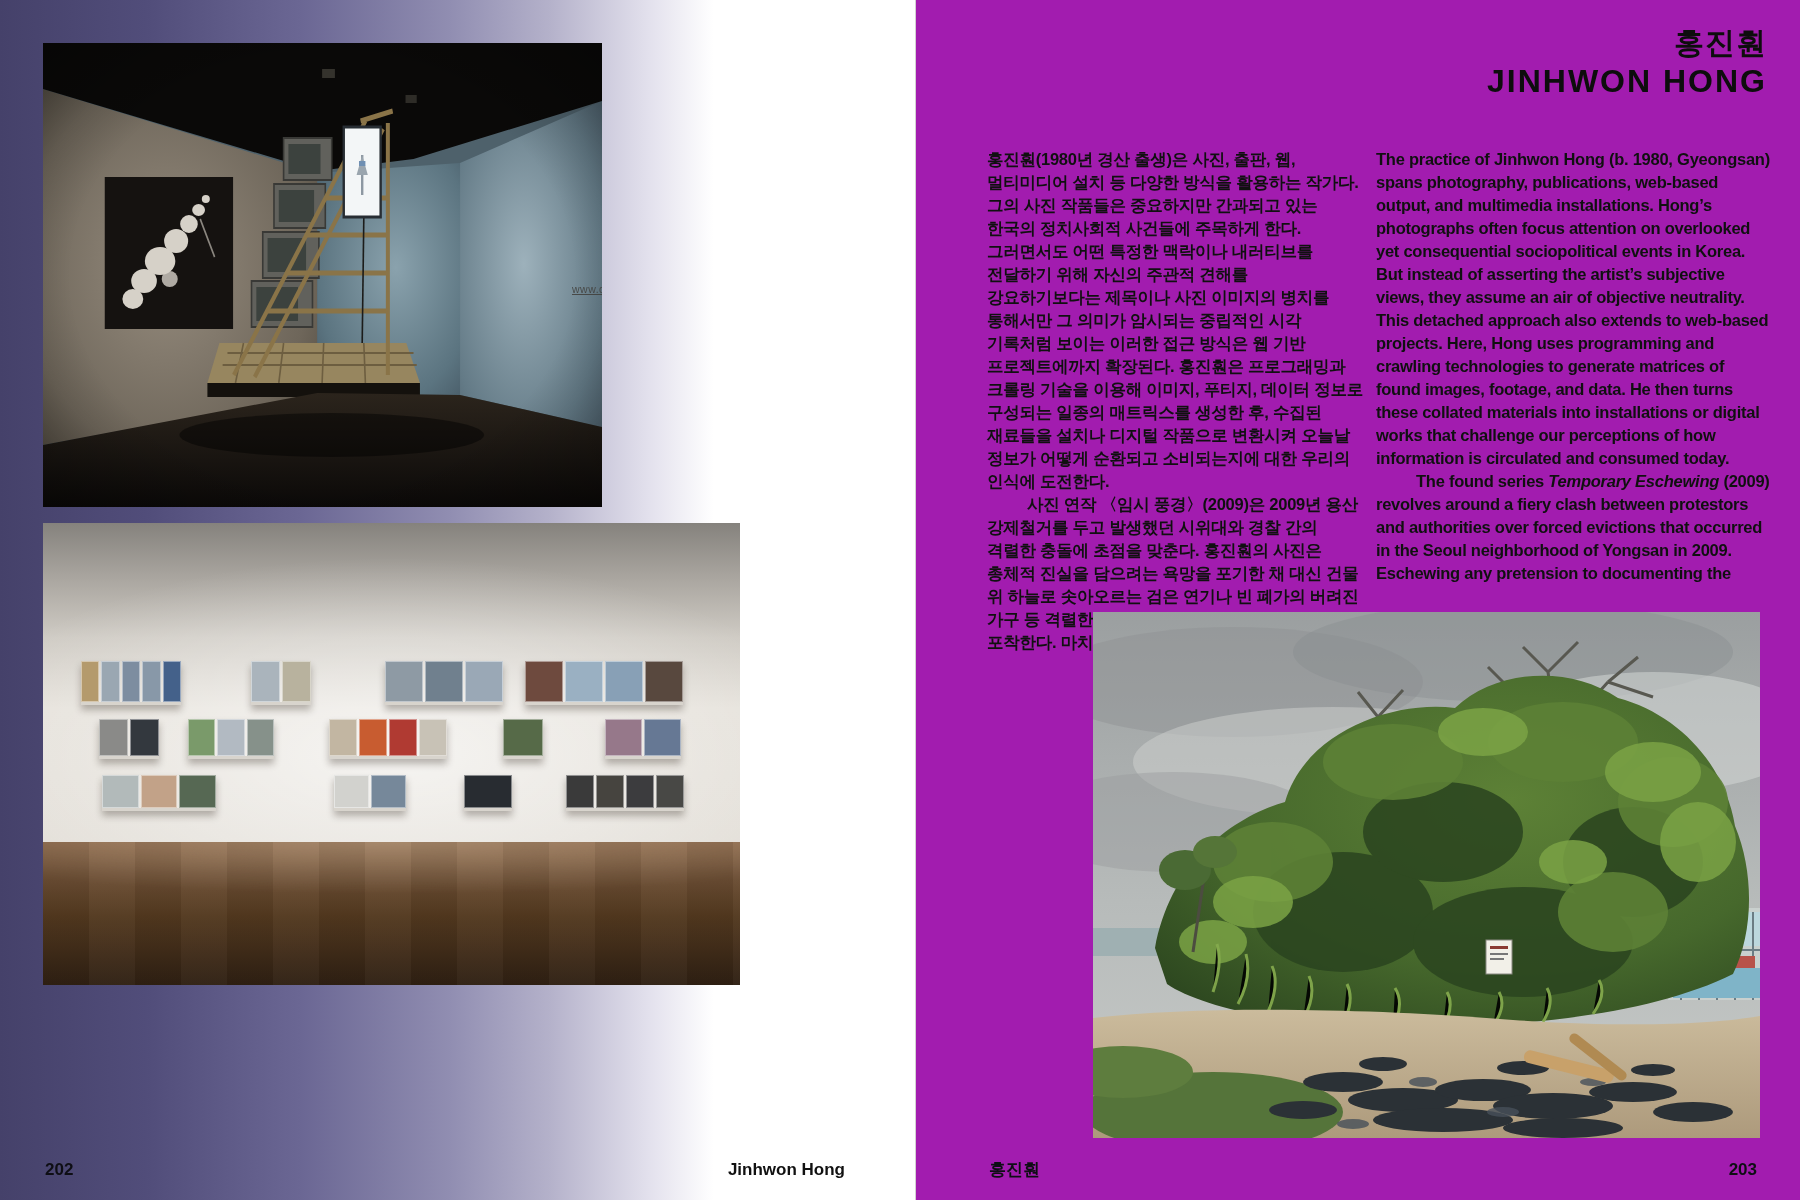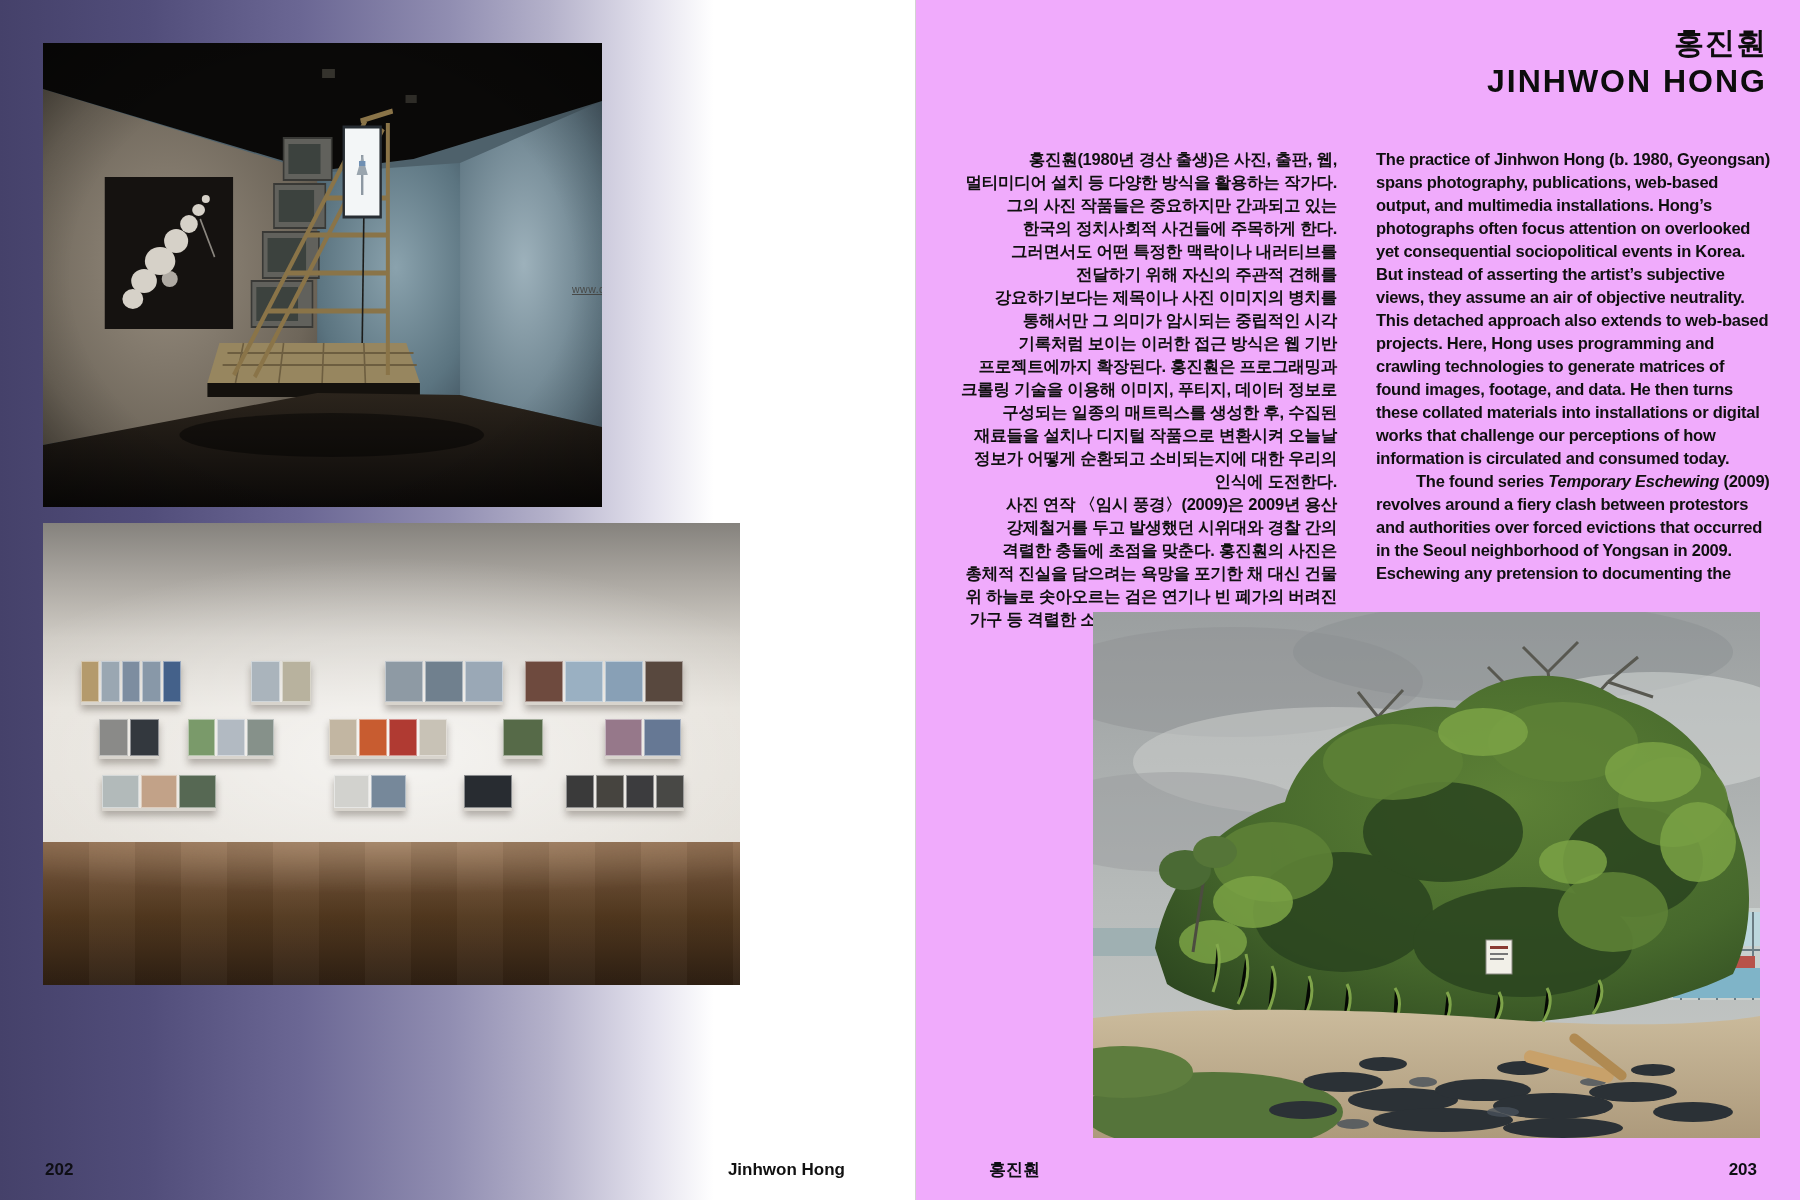--- a/index.html
+++ b/index.html
@@ -24,27 +24,27 @@
                linear-gradient(180deg,#8a674a 0%,#6e5036 22%,#53391f 52%,#2f2013 100%);}
   .pb-floor:after{content:"";position:absolute;inset:0;
     background:repeating-linear-gradient(90deg,rgba(0,0,0,.10) 0 46px,rgba(255,255,255,.05) 46px 92px);
     opacity:.5;}
   .print-group{position:absolute;display:flex;gap:2px;box-sizing:border-box;
     border-bottom:3px solid #d8d4cd;box-shadow:0 5px 7px rgba(40,30,20,.30);}
   .print{flex:1;box-shadow:inset 0 0 0 1px rgba(255,255,255,.45);}
   
   .divider{position:absolute;left:915px;top:0;width:2px;height:1200px;background:#d2d2d2;}
   
-  .right-page{position:absolute;left:916px;top:0;width:884px;height:1200px;background:#f0abfc;}
+  .right-page{position:absolute;left:916px;top:0;width:884px;height:1200px;background:#a21caf;}
   .title-block{position:absolute;right:33px;top:28px;text-align:right;line-height:1;}
   .title-ko{font-size:30px;font-weight:700;letter-spacing:1px;color:#0d0d0d;}
   .title-en{font-size:32px;font-weight:700;letter-spacing:2px;color:#0d0d0d;margin-top:7px;}
   .col{position:absolute;top:148px;font-size:16.5px;line-height:23px;font-weight:700;
        letter-spacing:-.25px;color:#101010;}
-  .col-ko{left:45px;width:376px;word-break:keep-all;text-align:right;}
+  .col-ko{left:71px;width:376px;word-break:keep-all;}
   .col-en{left:460px;width:394px;}
   .col p{margin:0;}
   .col p.indent{text-indent:40px;}
   .ital{font-style:italic;}
   .photo-right{left:177px;top:612px;width:667px;height:526px;position:absolute;overflow:hidden;}
   
   .footer-txt{position:absolute;top:1161px;font-size:17px;font-weight:700;color:#0e0e14;line-height:1;}
   .pn-left{left:45px;}
   .footer-artist{right:70px;color:#111;}
   .footer-ko{left:73px;}

